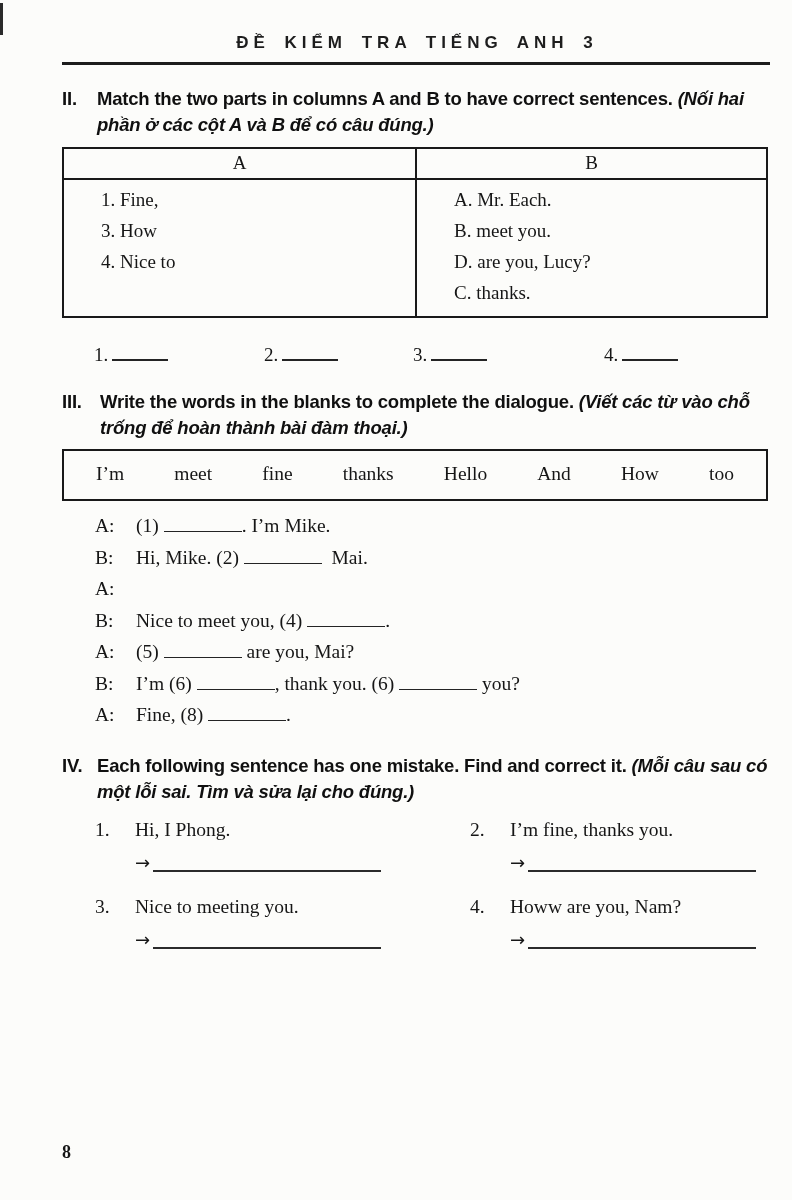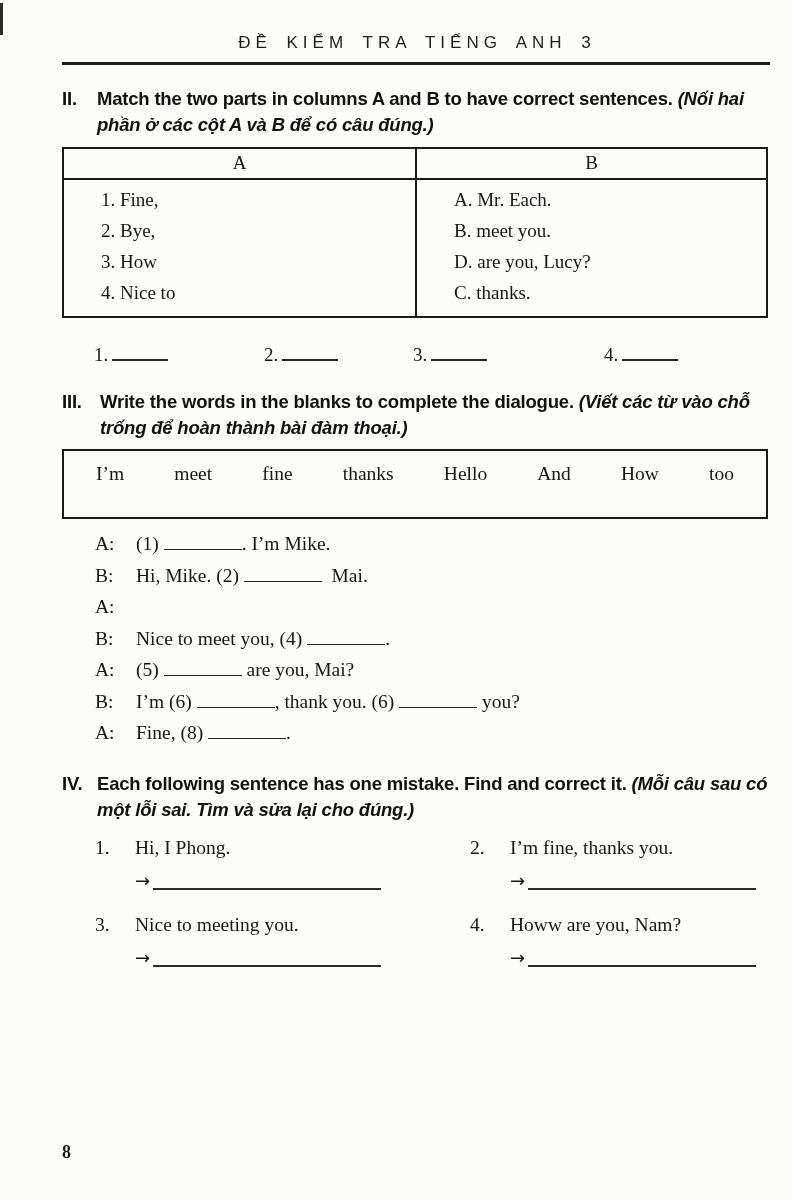--- a/index.html
+++ b/index.html
@@ -14,21 +14,21 @@
   }
   .scan-mark {
     position: absolute; left: 0; top: 3px;
     width: 3px; height: 32px; background: #2a2a2a;
   }
   
   .header-title {
     margin: 33px 20px 0 62px;
     text-align: center;
     font-family: "Liberation Sans", sans-serif;
-    font-size: 17px; font-weight: 400;
+    font-size: 17px; font-weight: 700;
     letter-spacing: 5px; word-spacing: 5px;
     color: #1d1d1d;
   }
   .header-rule {
     margin: 9px 22px 0 62px;
     border-top: 3px solid #1c1c1c;
     height: 0;
   }
   
   .sec-head {
@@ -67,21 +67,21 @@
   .answers-row .slot:nth-child(3) { left: 413px; }
   .answers-row .slot:nth-child(4) { left: 604px; }
   .slot-line {
     display: inline-block; width: 56px; height: 6px;
     border-bottom: 2px solid #242424; margin-left: 4px;
   }
   
   .word-bank {
     margin: 8px 24px 0 62px;
     border: 2px solid #191919;
-    padding: 12px 32px 32px;
+    padding: 12px 32px 14px;
     display: flex; justify-content: space-between;
     font-size: 19.5px;
   }
   
   .dialogue { margin: 14px 0 0 95px; font-size: 19.5px; }
   .d-line { display: flex; height: 31.5px; align-items: baseline; }
   .d-speaker { flex: none; width: 41px; }
   .d-text { white-space: pre-wrap; }
   .d-blank {
     display: inline-block; width: 78px; height: 6px;
@@ -116,21 +116,20 @@
 <div class="sec-head">
   <span class="sec-num">II.</span>
   <span><span>Match the two parts in columns A and B to have correct sentences. </span><span class="sec-vi">(Nối hai phần ở các cột A và B để có câu đúng.)</span></span>
 </div>
 
 <div class="match-table">
   <div class="mt-head a">A</div>
   <div class="mt-head">B</div>
   <div class="mt-body a">
       <div class="cell-line">1. Fine,</div>
-      <div class="cell-line">2. Bye,</div>
       <div class="cell-line">3. How</div>
       <div class="cell-line">4. Nice to</div>
     </div>
   <div class="mt-body">
       <div class="cell-line">A. Mr. Each.</div>
       <div class="cell-line">B. meet you.</div>
       <div class="cell-line">D. are you, Lucy?</div>
       <div class="cell-line">C. thanks.</div>
     </div>
 </div>

